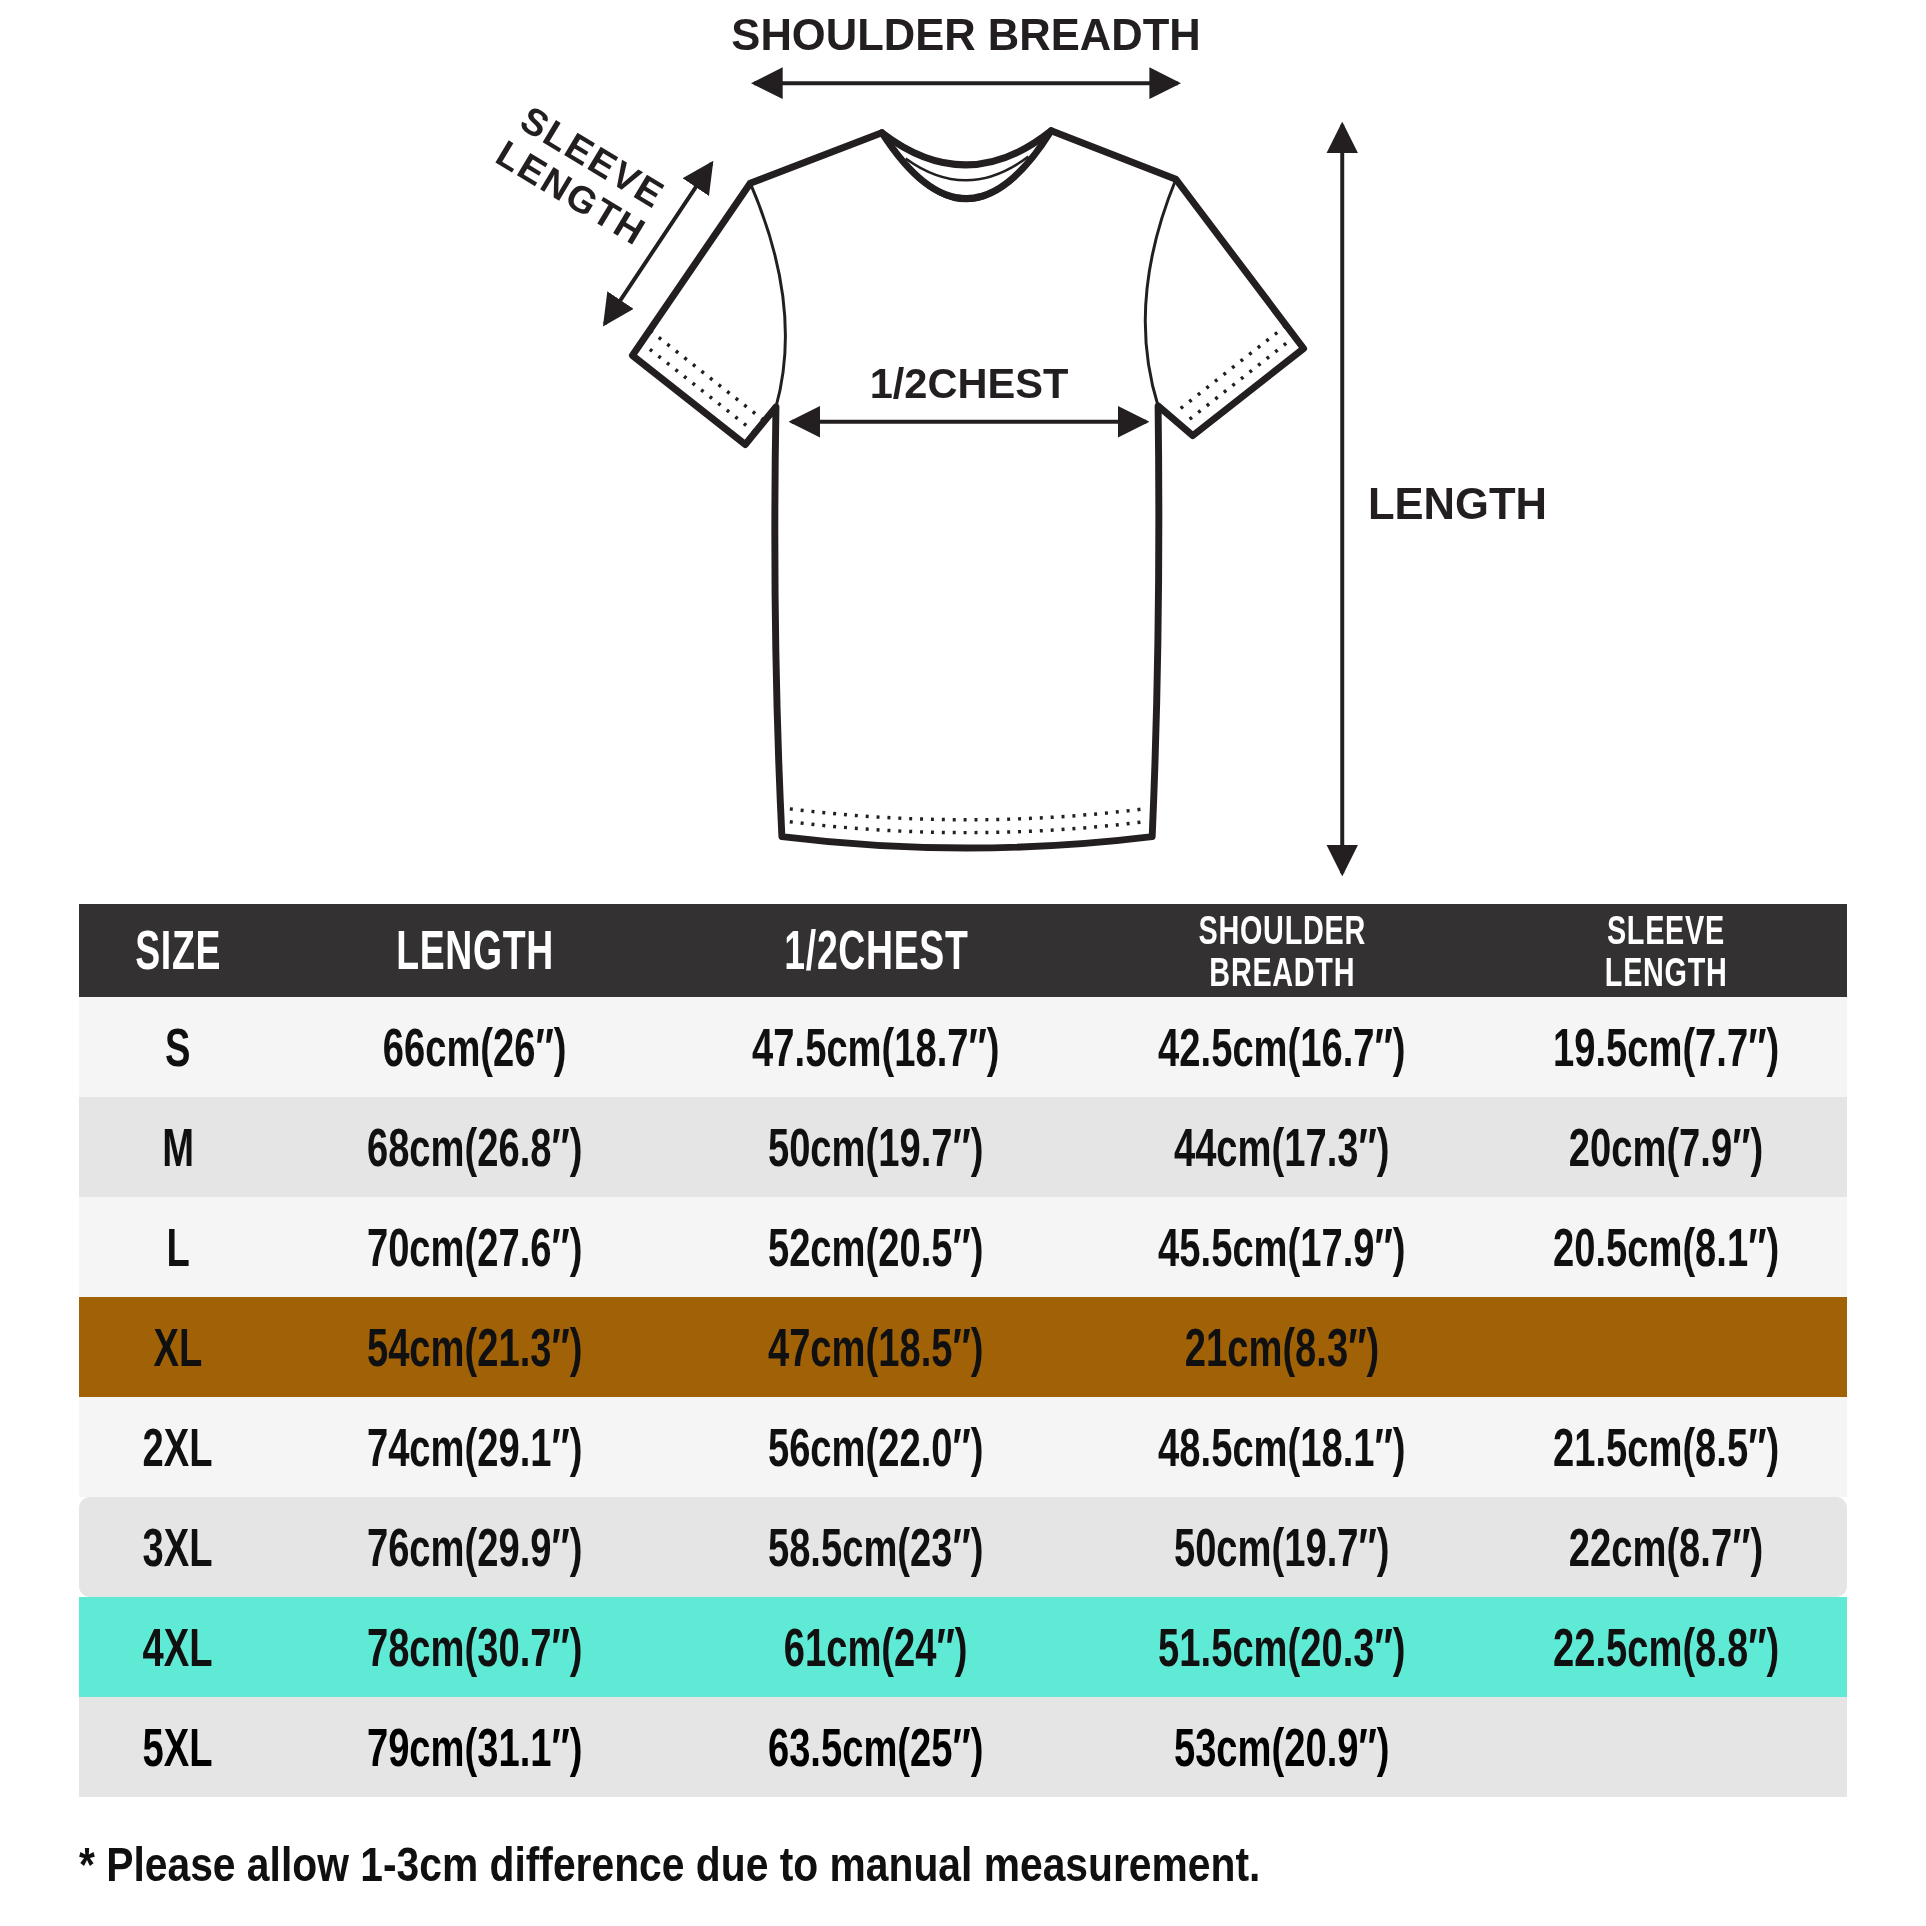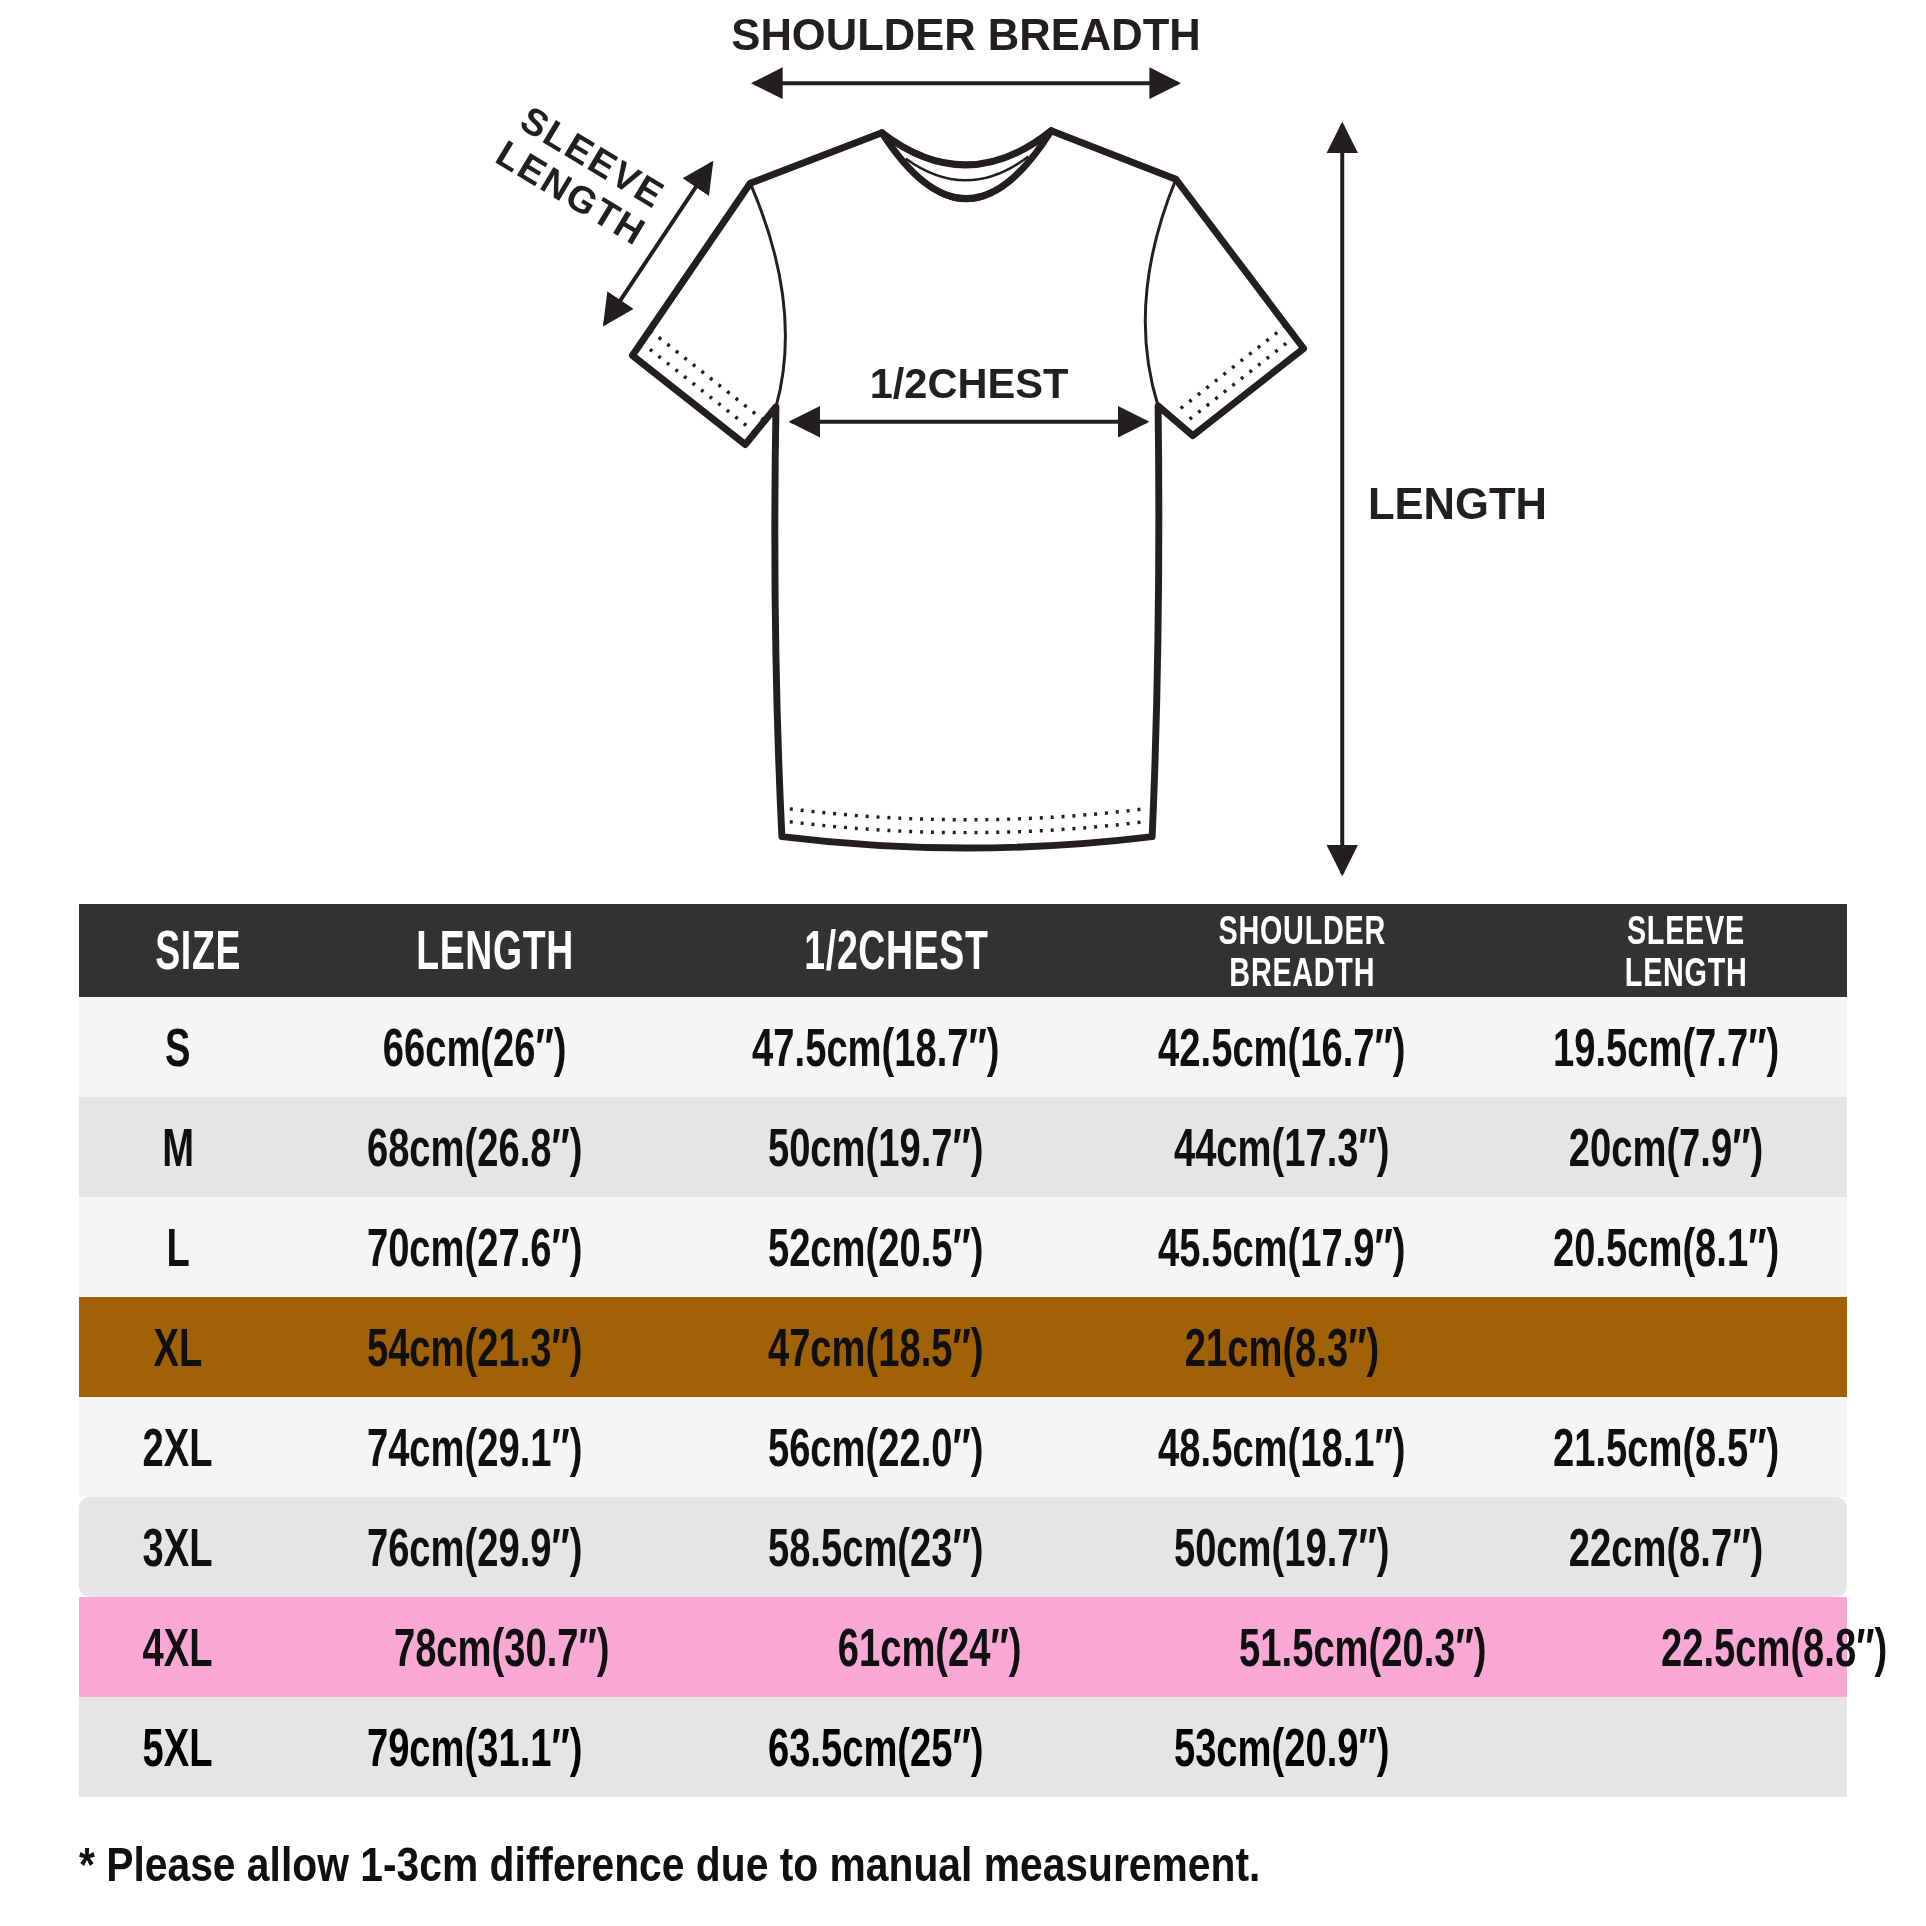--- a/index.html
+++ b/index.html
@@ -6,21 +6,21 @@
   .canvas{position:relative;width:1918px;height:1927px;background:#ffffff;overflow:hidden;
           font-family:"Liberation Sans","DejaVu Sans",sans-serif;color:#111011;}
 
   
   .diagram{position:absolute;left:376px;top:0;width:1188px;height:901px;}
   .dlabel{font-family:"Liberation Sans","DejaVu Sans",sans-serif;font-weight:bold;fill:#231f20;}
 
   
   .size-table{position:absolute;left:79px;top:904px;width:1768px;}
   .thead,.trow{display:grid;grid-template-columns:198px 396px 406px 406px 362px;}
-  .thead{height:93px;padding-left:20px;}
+  .thead{height:93px;}
   .trow{height:100px;}
   .tcell{display:flex;flex-direction:column;align-items:center;justify-content:center;overflow:hidden;}
   .hline1{font-weight:bold;font-size:55px;letter-spacing:1px;line-height:1;
           transform:scaleX(0.68);white-space:nowrap;}
   .hline-sm{font-weight:bold;font-size:40px;letter-spacing:1px;line-height:1.05;
           transform:scaleX(0.72);white-space:nowrap;}
   .cellval{font-weight:bold;font-size:53px;line-height:1;transform:scaleX(0.72);white-space:nowrap;}
 
   
   .footnote{position:absolute;left:79px;top:1837px;font-weight:bold;font-size:48px;
@@ -184,21 +184,21 @@
           <div class="tcell">
             <span class="cellval">58.5cm(23″)</span>
           </div>
           <div class="tcell">
             <span class="cellval">50cm(19.7″)</span>
           </div>
           <div class="tcell">
             <span class="cellval">22cm(8.7″)</span>
           </div>
         </div>
-        <div class="trow" style="background: #f9a8d4; color: rgb(17, 16, 17); gap: 27px;">
+        <div class="trow" style="background: #5eead4; color: rgb(17, 16, 17);">
           <div class="tcell">
             <span class="cellval">4XL</span>
           </div>
           <div class="tcell">
             <span class="cellval">78cm(30.7″)</span>
           </div>
           <div class="tcell">
             <span class="cellval">61cm(24″)</span>
           </div>
           <div class="tcell">

